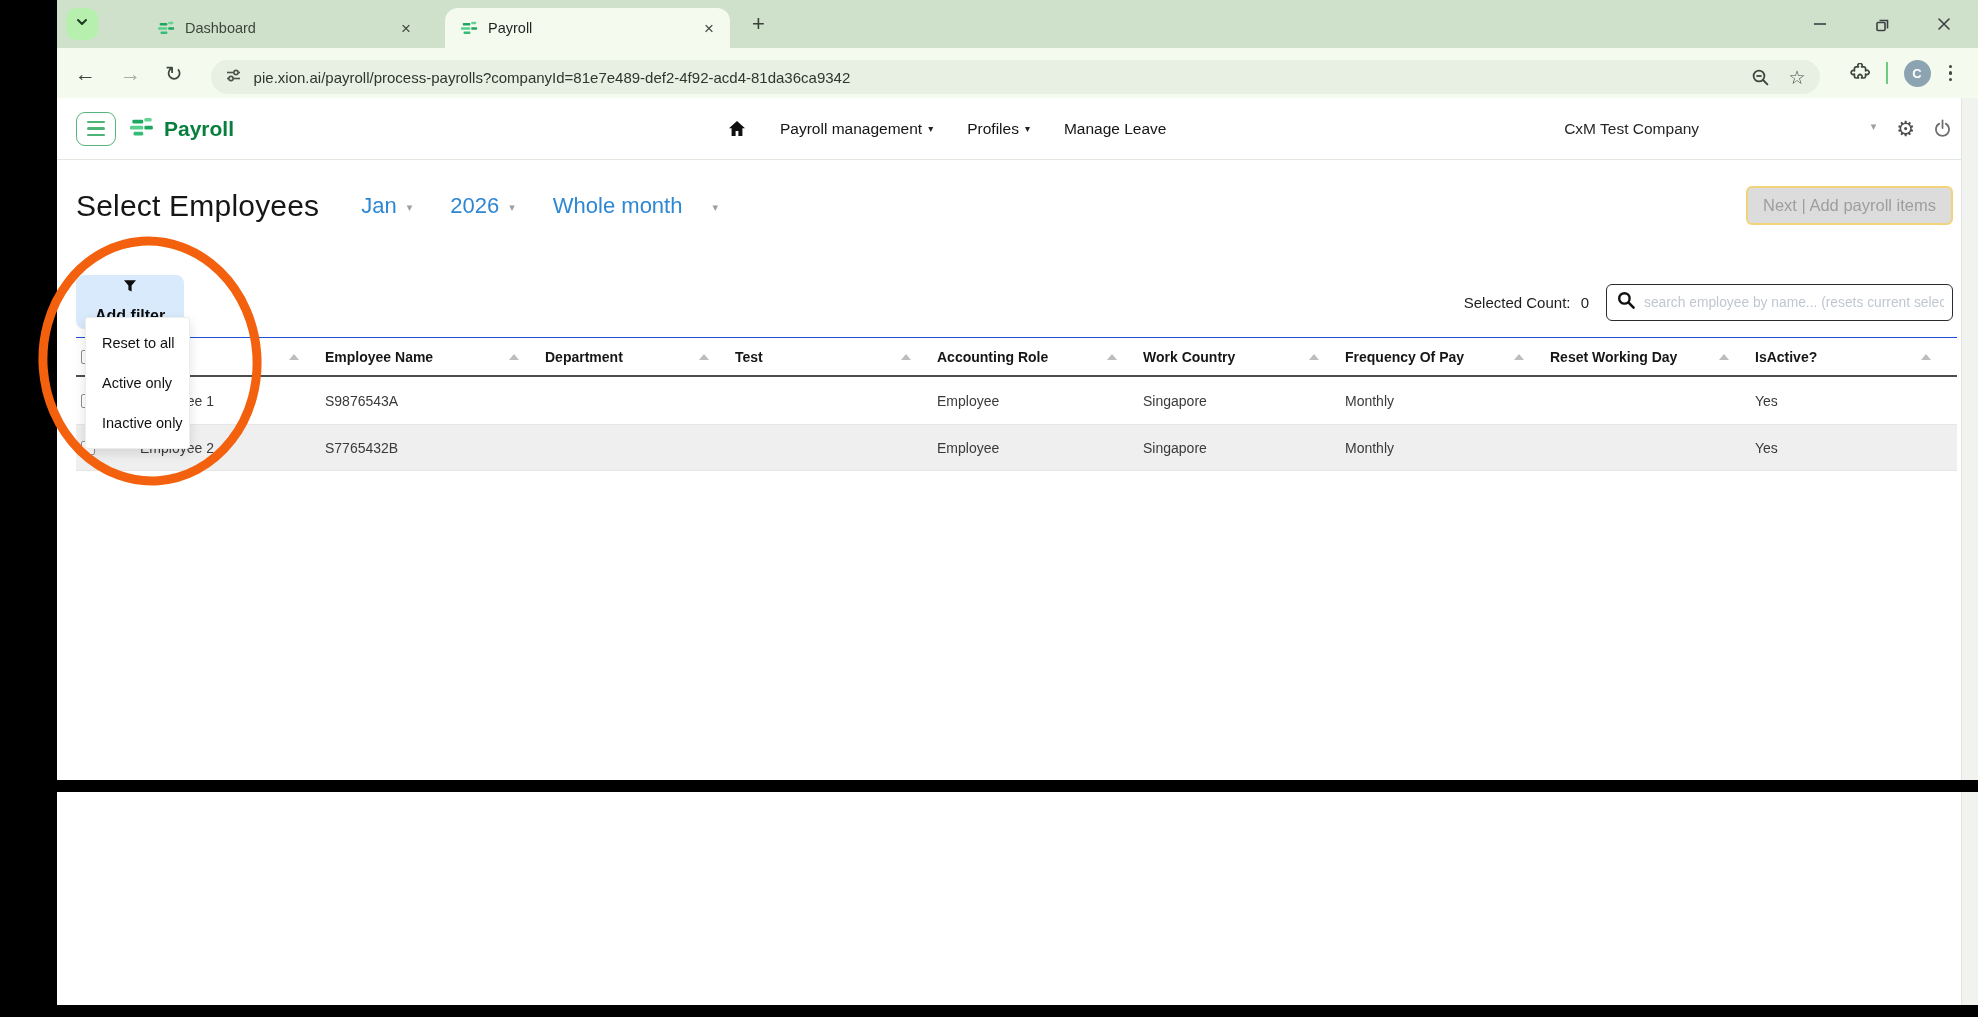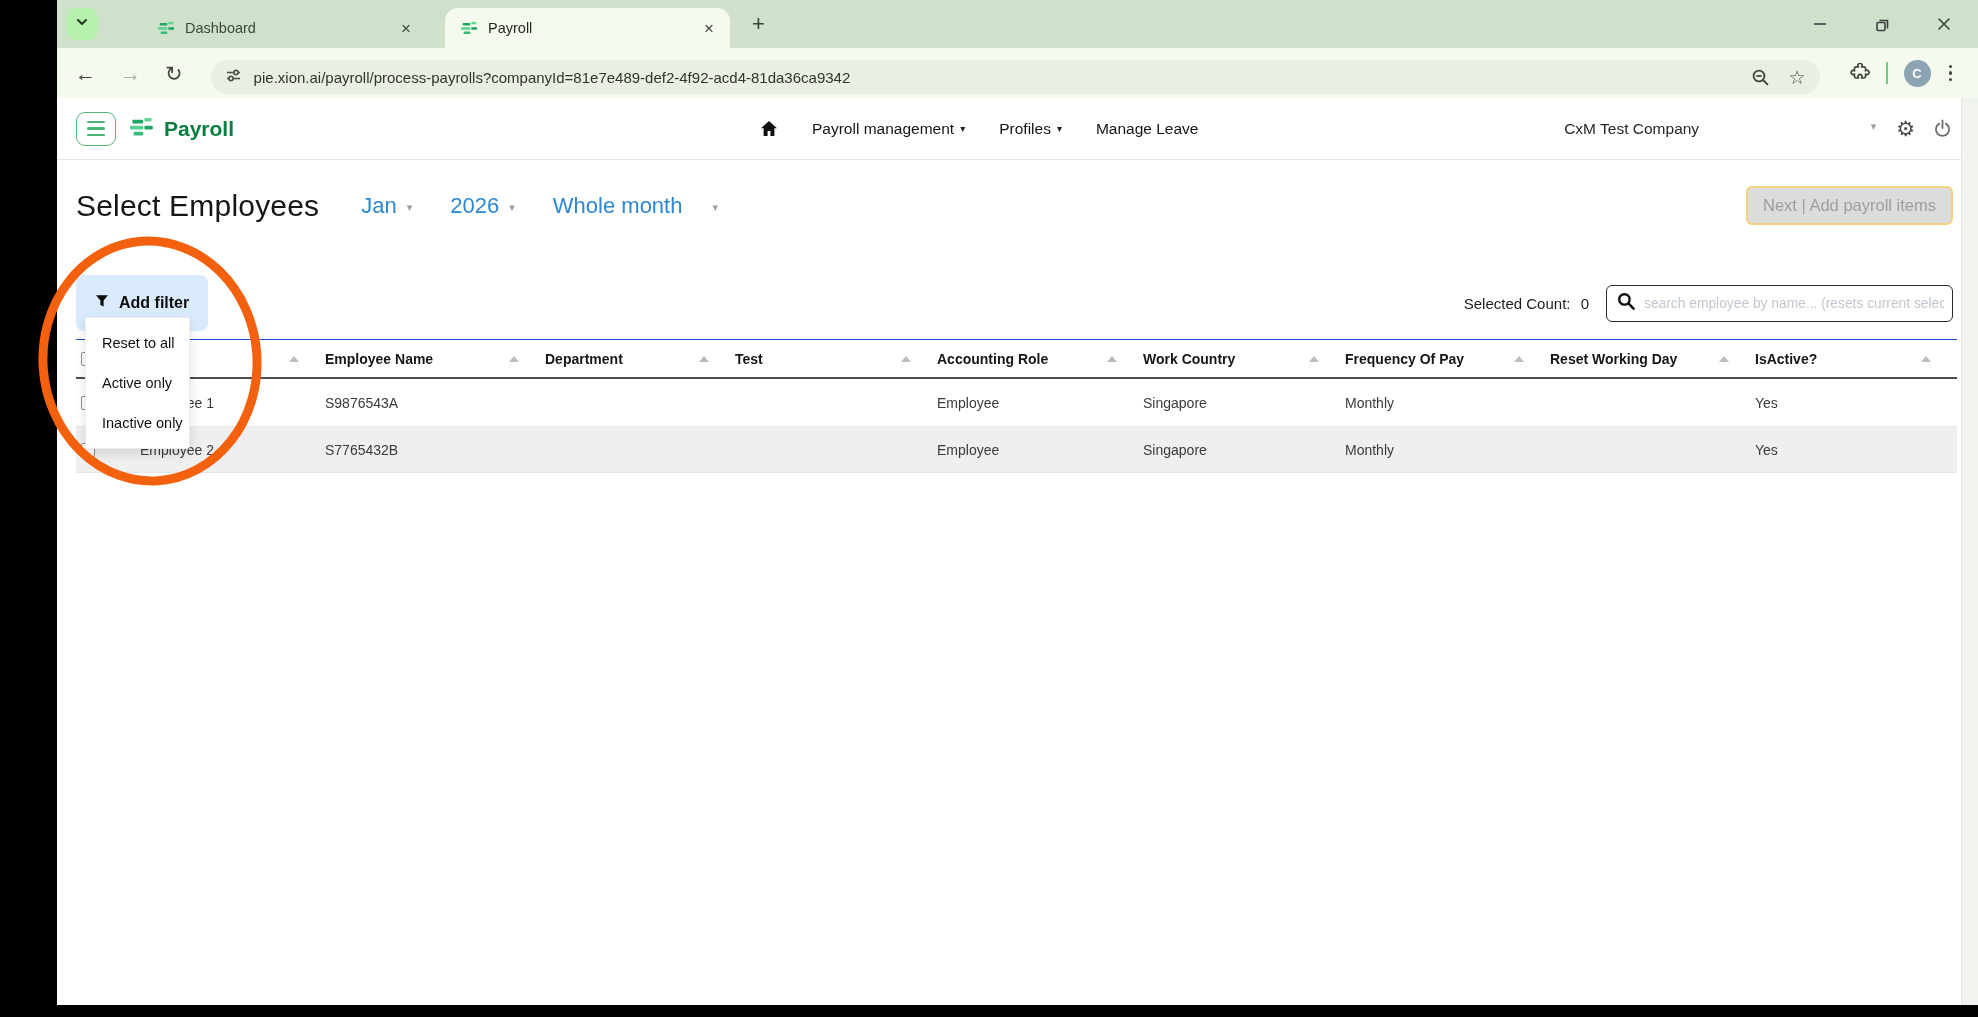--- a/index.html
+++ b/index.html
@@ -1,18 +1,18 @@
 <!DOCTYPE html>
 <html><head>
 <meta charset="utf-8">
 <style>
   * { margin:0; padding:0; box-sizing:border-box; }
   html,body { width:1978px; height:1017px; overflow:hidden; background:#000; }
   body { font-family:"Liberation Sans", sans-serif; }
-  .stage { position:relative; width:1978px; height:1017px; background:#fff; }
+  .stage { position:relative; width:1978px; height:792px; background:#fff; }
 
   
   .left-strip  { position:absolute; left:0; top:0; width:57px; height:1017px; background:#000; z-index:1; }
   .bottom-strip{ position:absolute; left:0; bottom:0; width:1978px; height:12px; background:#000; z-index:3; }
 
   
   .browser { position:absolute; left:57px; top:0; width:1921px; height:98px; z-index:2; }
   .tabstrip { height:48px; background:#cfe1cb; display:flex; align-items:center; }
   .tab-search-btn { width:32px; height:32px; margin-left:9px; border-radius:10px; background:#b7f0ae;
      display:flex; align-items:center; justify-content:center; cursor:pointer; }
@@ -46,21 +46,21 @@
   .app { position:absolute; left:57px; top:98px; width:1921px; height:907px; background:#fff; z-index:2; }
   .scroll-gutter { position:absolute; right:0; top:0; bottom:0; width:17px; background:#f1f3ef; border-left:1px solid #e4e4e4; }
 
   .app-header { height:62px; display:flex; align-items:center; position:relative; border-bottom:1px solid #e2e7df;
      padding:0 26px 0 19px; }
   .hamburger { width:40px; height:34px; border:1.5px solid #56b77e; border-radius:9px; display:flex; flex-direction:column;
      align-items:center; justify-content:center; gap:4px; cursor:pointer; background:#fff; }
   .hamburger i { width:18px; height:2.5px; background:#4db377; border-radius:2px; }
   .brand { display:flex; align-items:center; gap:10px; margin-left:14px; }
   .brand-name { font-size:21px; font-weight:700; color:#087f3f; }
-  .mainnav { position:absolute; left:703px; display:flex; align-items:center; gap:34px; }
+  .mainnav { position:absolute; left:671px; display:flex; align-items:center; gap:34px; }
   .nav-item { font-size:15.5px; color:#151515; display:flex; align-items:center; gap:6px; cursor:pointer; white-space:nowrap; }
   .nav-caret { font-size:10px; color:#222; }
   .hdr-right { margin-left:auto; display:flex; align-items:center; }
   .company { width:312px; display:flex; align-items:flex-start; justify-content:space-between; margin-right:20px; cursor:pointer; }
   .company-name { font-size:15.5px; color:#272727; }
   .company-caret { font-size:11px; color:#9aa0a6; }
   .gear { font-size:21px; color:#4d4d4d; cursor:pointer; margin-right:18px; line-height:1; }
   .power { display:flex; align-items:center; cursor:pointer; }
 
   .title-row { display:flex; align-items:center; padding:0 25px 0 19px; margin-top:26px; }
@@ -68,21 +68,21 @@
   .period-group { display:flex; align-items:center; margin-left:42px; gap:38px; }
   .period-dd { display:flex; align-items:center; gap:10px; cursor:pointer; }
   .period-dd .lbl { font-size:22px; color:#2d87d3; }
   .dd-caret { font-size:11px; color:#9aa0a6; margin-top:4px; }
   .period-dd.wide { gap:30px; }
   .next-btn { margin-left:auto; background:#dcdcdc; color:#9e9e9e; border:2px solid #f3d37a; border-radius:6px;
      font-size:16.5px; padding:8px 15px; font-family:inherit; cursor:default; white-space:nowrap; }
 
   .controls-row { display:flex; align-items:center; padding:0 25px 0 19px; margin-top:50px; position:relative; }
   .add-filter { display:flex; align-items:center; gap:10px; background:#d9eafc; border:none; border-radius:8px;
-     padding:19px 19px; font-size:16px; font-weight:700; color:#0d0d0d; font-family:inherit; cursor:pointer; }
+     padding:4px 19px; font-size:16px; font-weight:700; color:#0d0d0d; font-family:inherit; cursor:pointer;flex-direction:column; }
   .right-controls { margin-left:auto; display:flex; align-items:center; }
   .sel-count { font-size:15px; color:#1d1d1d; margin-right:17px; white-space:nowrap; }
   .sel-count b { font-weight:400; margin-left:6px; }
   .searchbox { width:347px; height:37px; border:1.7px solid #2b2b2b; border-radius:6px; background:#fff;
      display:flex; align-items:center; padding:0 8px 0 10px; }
   .searchbox input { border:none; outline:none; flex:1; min-width:0; font-size:13.8px; color:#222; margin-left:8px;
      font-family:inherit; background:transparent; }
   .searchbox input::placeholder { color:#c0c7d0; }
 
   

